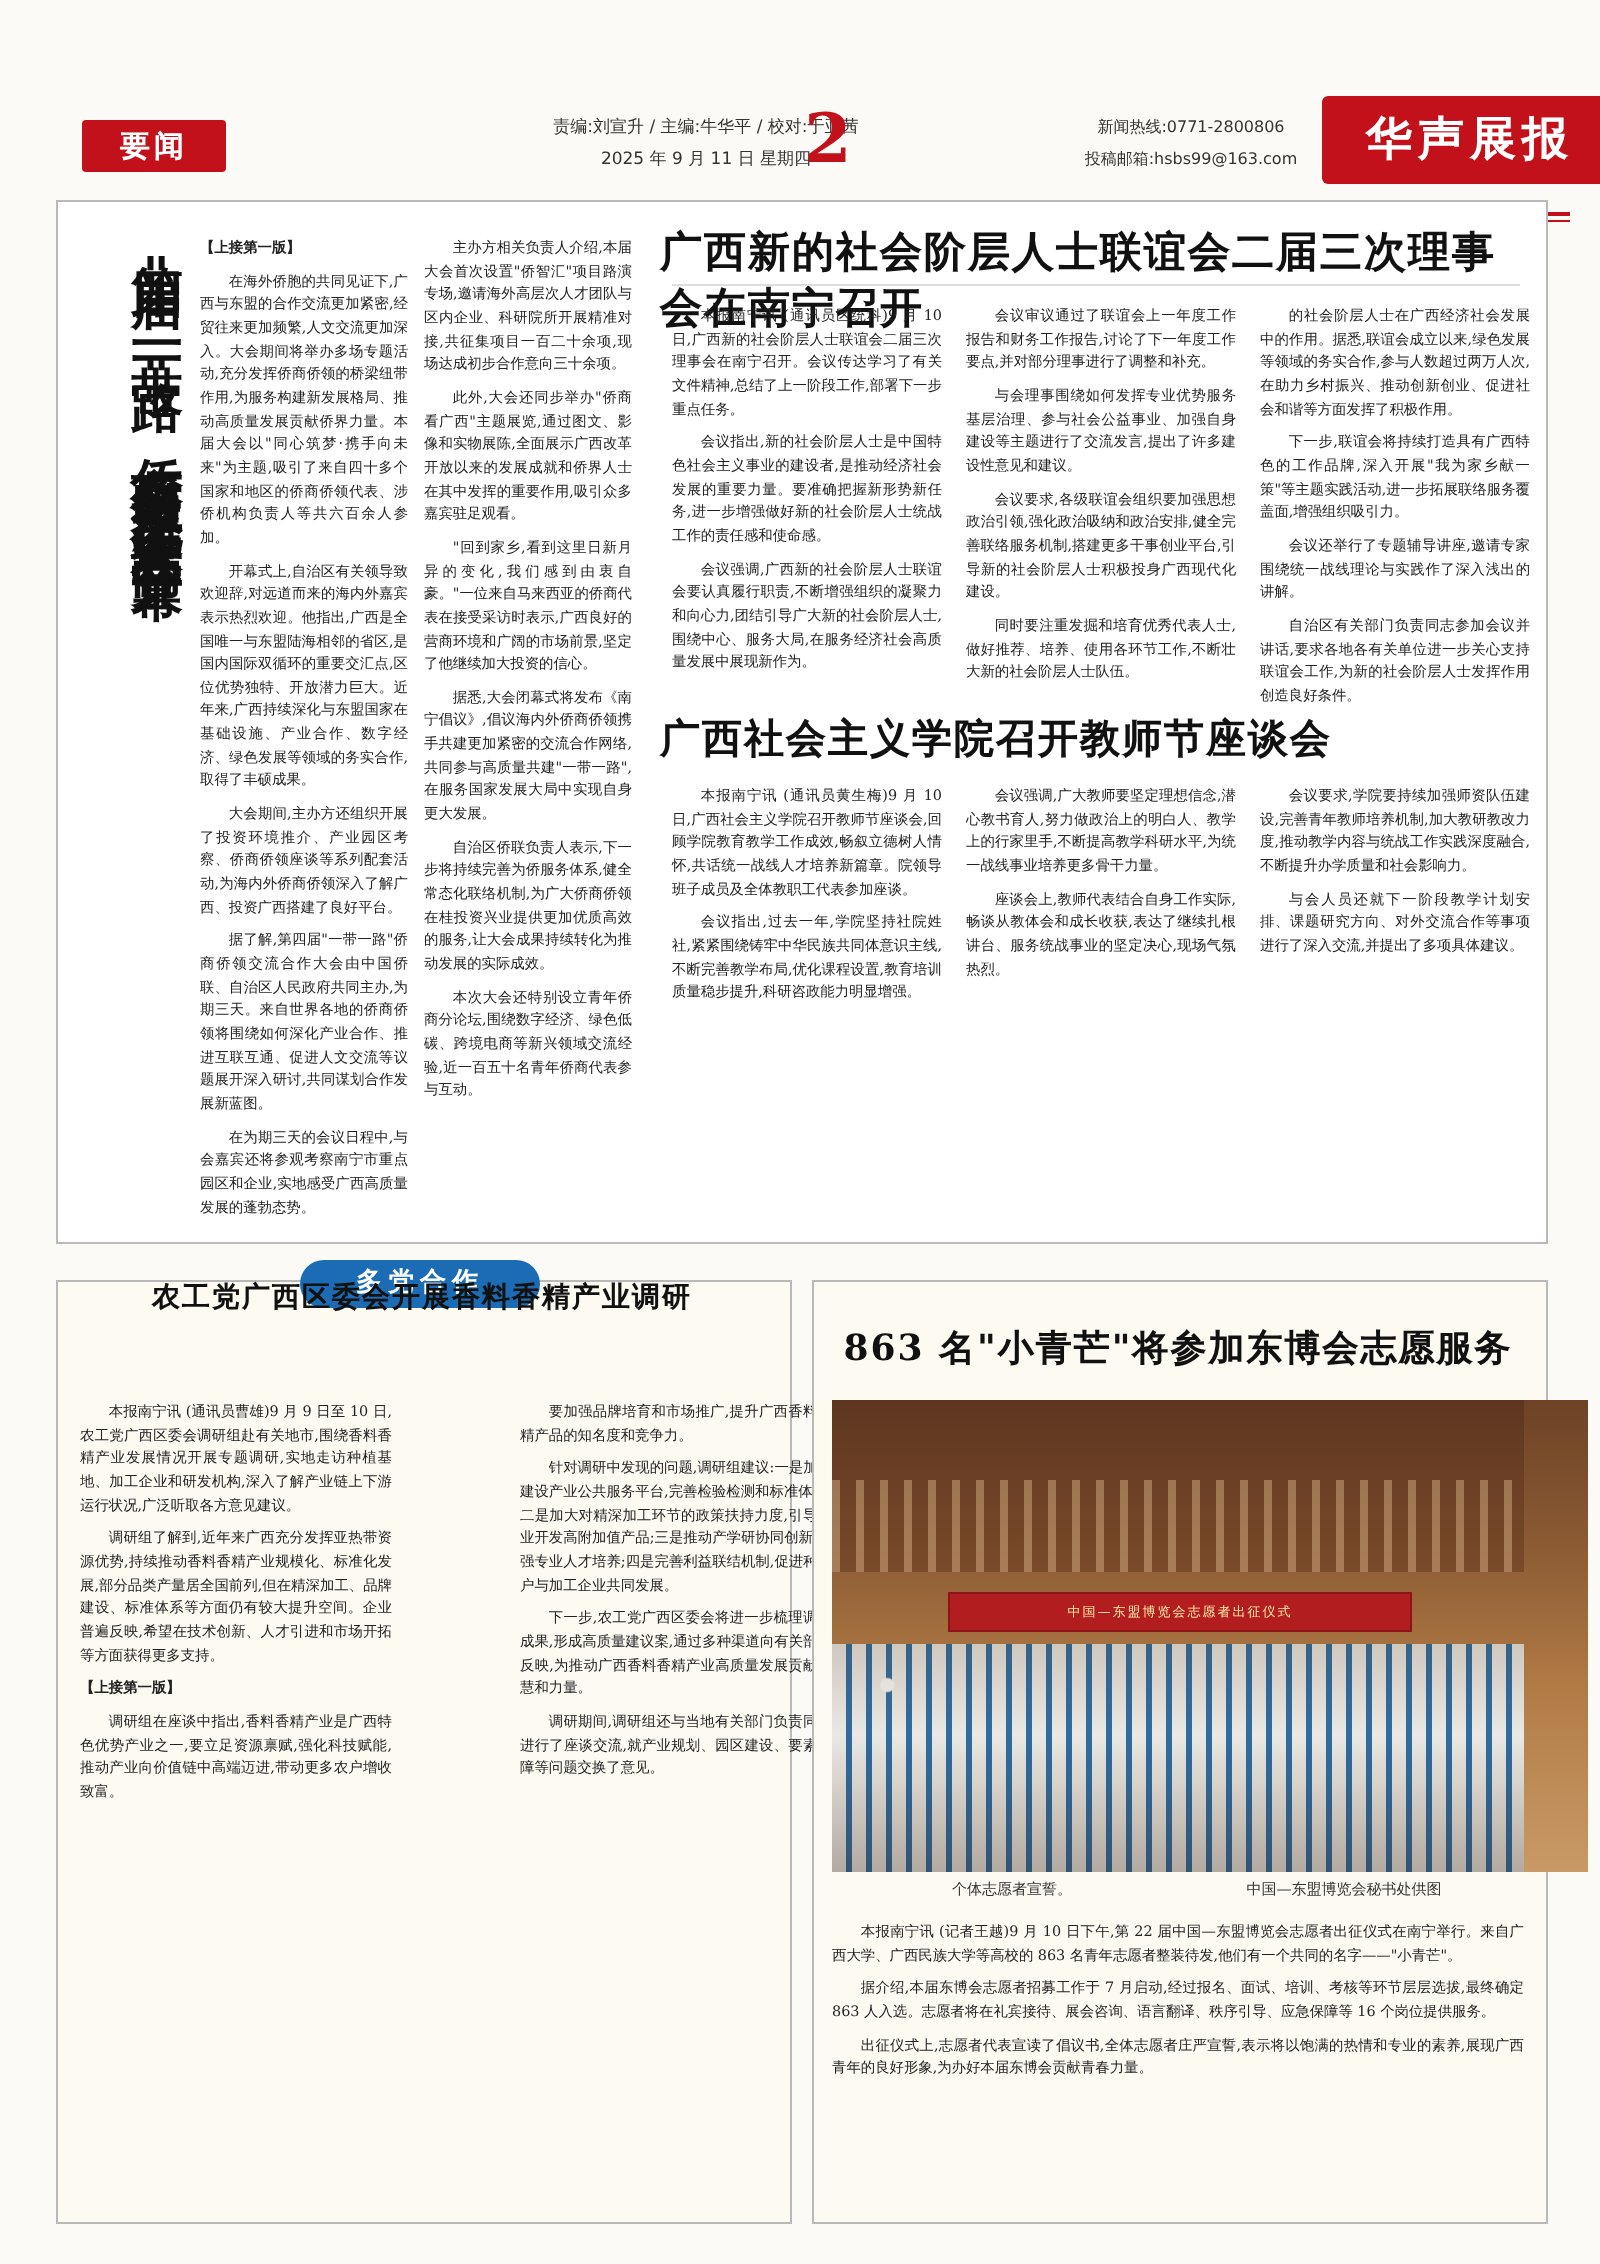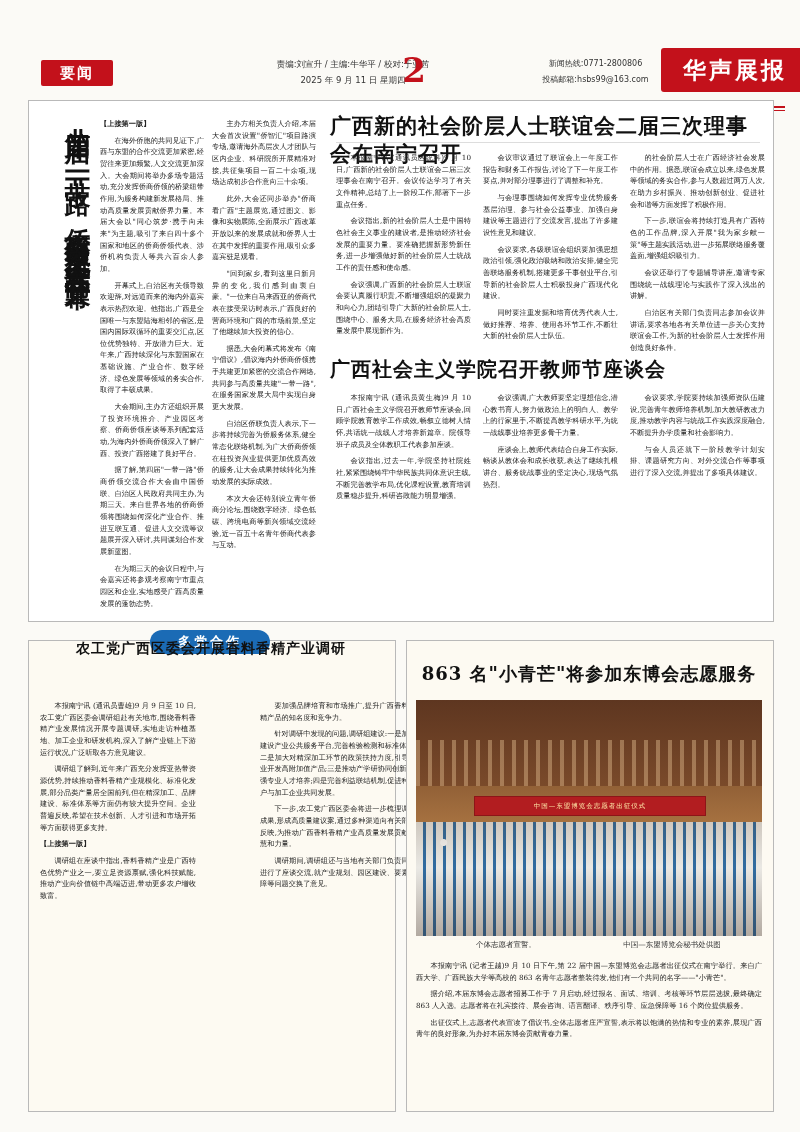--- a/index.html
+++ b/index.html
@@ -116,20 +116,21 @@
   }
   .hl-br{
     position:absolute;left:414px;top:662px;width:350px;
     text-align:center;font-size:18px;font-weight:bold;color:#111;
     font-family:"DejaVu Serif","Liberation Serif",serif;letter-spacing:1px;
   }
   .photo{
     position:absolute;left:416px;top:700px;width:346px;height:236px;
     background:linear-gradient(#6d4226,#8a5a33 30%,#b07a45 60%,#c99a66);
     overflow:hidden;
+    padding-left:32px;
   }
   .photo .hallceiling{
     position:absolute;left:0;top:0;width:346px;height:86px;
     background:linear-gradient(#5e3620,#7a4a2a);
   }
   .photo .hallceiling:after{
     content:"";position:absolute;left:0;top:40px;width:346px;height:46px;
     background:repeating-linear-gradient(90deg,rgba(255,220,170,.35) 0 4px,rgba(0,0,0,0) 4px 12px);
   }
   .photo .stagebanner{

